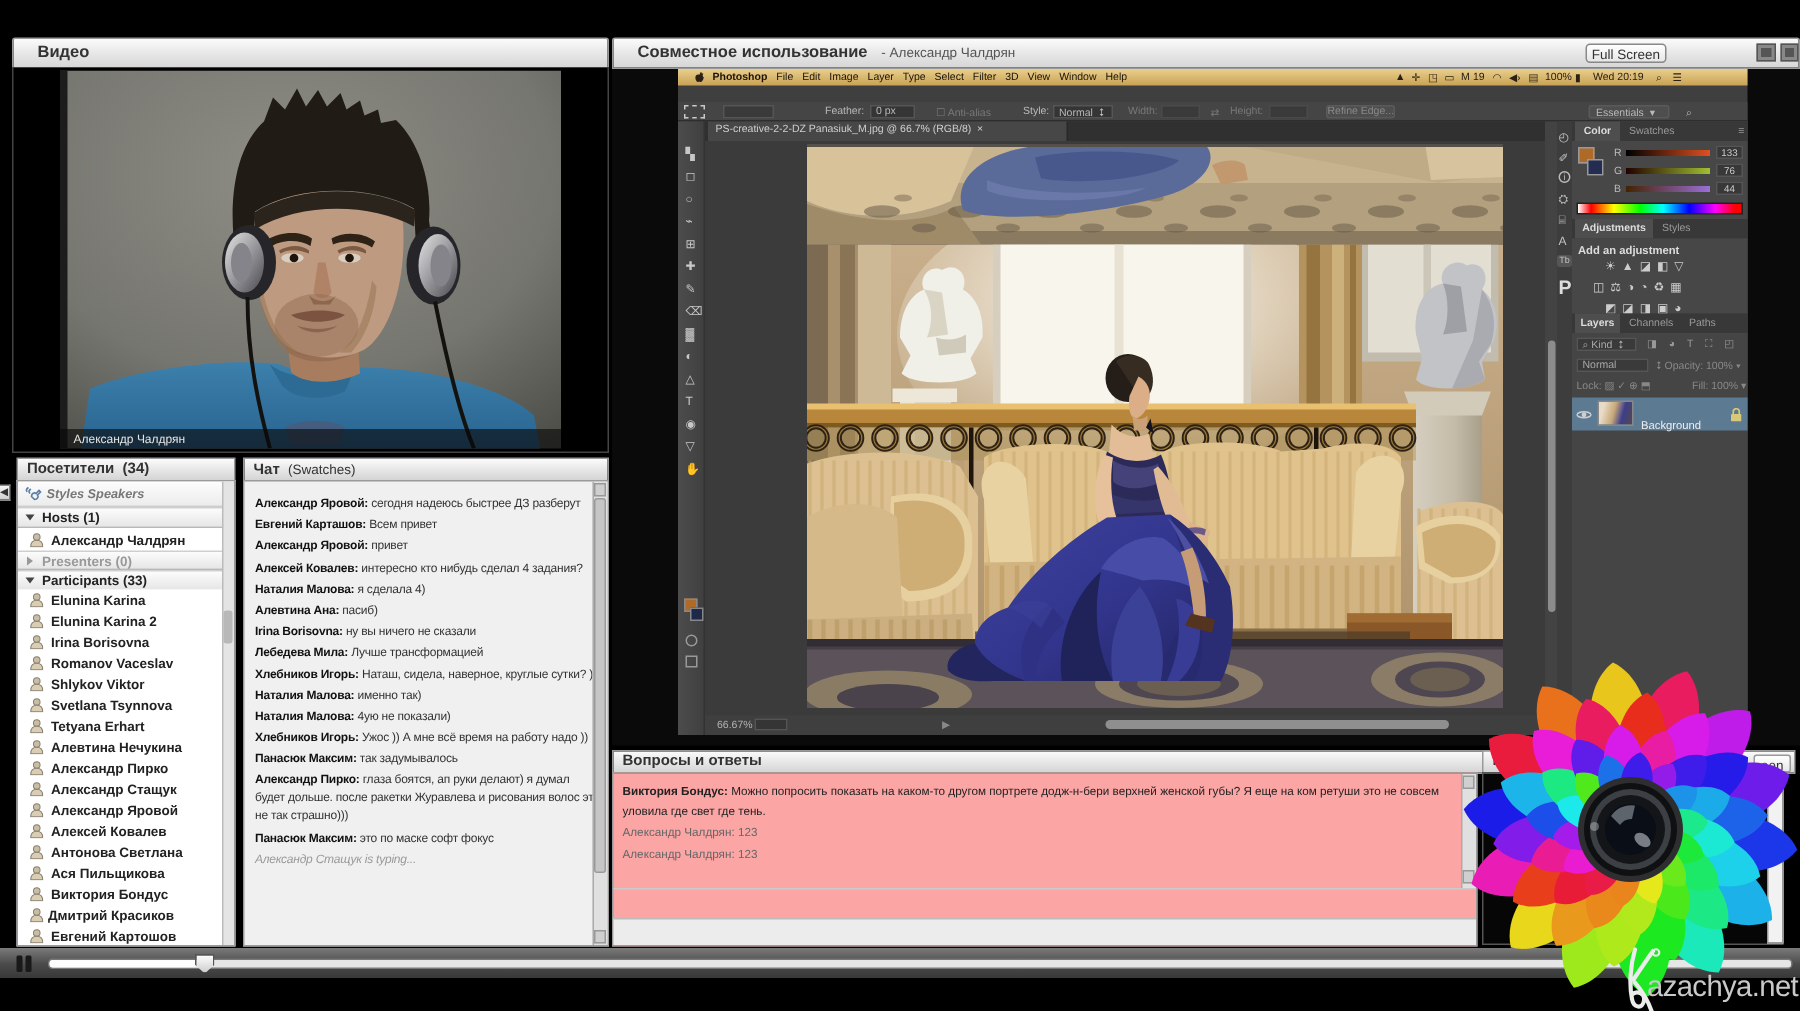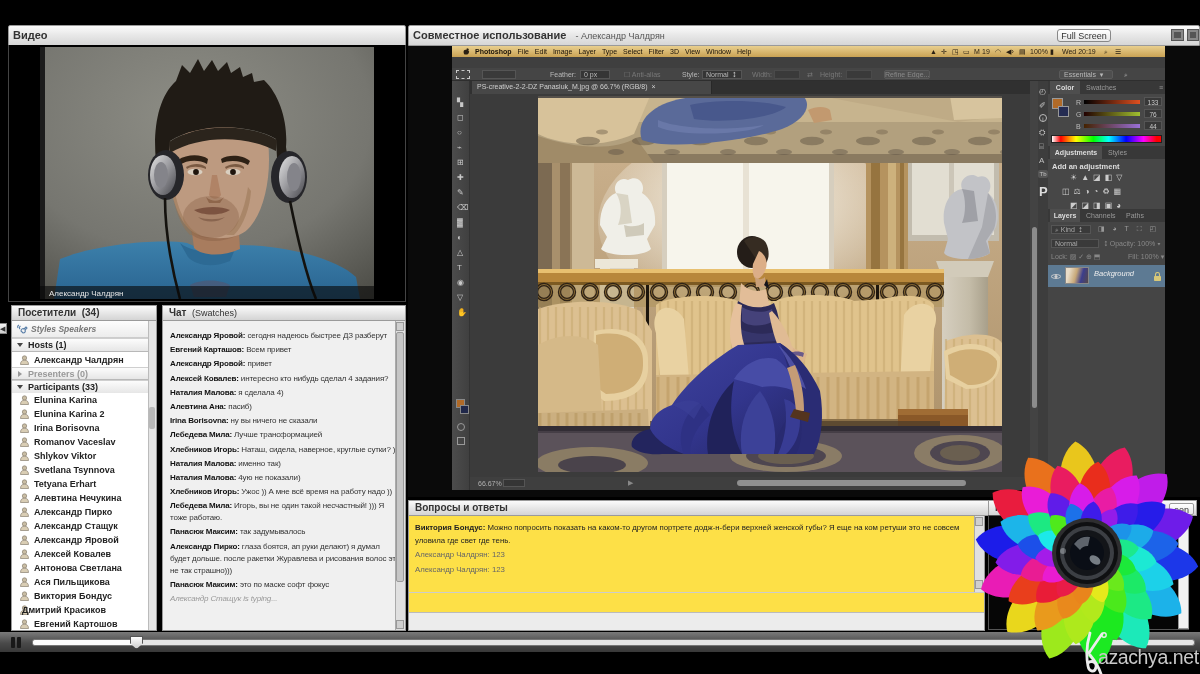--- a/index.html
+++ b/index.html
@@ -1,19 +1,19 @@
 <!DOCTYPE html>
 <html><head><meta charset="utf-8"><style>
 *{margin:0;padding:0;box-sizing:border-box}
 html,body{width:1200px;height:674px;background:#000;overflow:hidden;
  font-family:"Liberation Sans",sans-serif}
 .abs{position:absolute}
 .hdr{position:absolute;background:linear-gradient(#fbfbfb,#e9e9e9 45%,#d6d6d6);
  border:1px solid #9a9a9a;border-radius:2px 2px 0 0;color:#333;font-weight:bold;
- font-size:11px;line-height:19px;padding-left:4px;white-space:nowrap}
+ font-size:11px;line-height:19px;padding-left:16px;white-space:nowrap}
 .hdr2{position:absolute;background:linear-gradient(#fbfbfb,#e9e9e9 45%,#d4d4d4);
  border:1px solid #9a9a9a;color:#333;font-weight:bold;
  font-size:10px;line-height:14px;padding-left:6px;white-space:nowrap}
 .sect{position:absolute;left:0;right:0;background:linear-gradient(#fcfcfc,#e6e6e6);
  border-top:1px solid #cfcfcf;border-bottom:1px solid #b8b8b8;font-size:9px;
  font-weight:bold;color:#222;line-height:13px;white-space:nowrap}
 .prow{position:absolute;left:0;right:0;font-size:9px;font-weight:bold;color:#222;
  line-height:14px;white-space:nowrap;background:#fff}
 .chatmsg{font-size:8px;color:#333;line-height:12px;margin-bottom:2.2px;letter-spacing:-0.15px;
  word-wrap:break-word}
@@ -224,21 +224,21 @@
             <circle cx="4.5" cy="3" r="2.2" fill="#c9bda4" stroke="#8a8070" stroke-width="0.7"></circle>
             <path d="M0.5,9.5 C0.5,6.5 2,5.2 4.5,5.2 C7,5.2 8.5,6.5 8.5,9.5 Z" fill="#d9cdb4" stroke="#8a8070" stroke-width="0.7"></path>
           </svg></span>
         <span style="position:absolute;left:22px">Виктория Бондус</span>
       </div>
 <div class="prow" style="top:210px;height:14px">
         <span style="position:absolute;left:8px;top:2px"><svg width="9" height="10" viewBox="0 0 9 10">
             <circle cx="4.5" cy="3" r="2.2" fill="#c9bda4" stroke="#8a8070" stroke-width="0.7"></circle>
             <path d="M0.5,9.5 C0.5,6.5 2,5.2 4.5,5.2 C7,5.2 8.5,6.5 8.5,9.5 Z" fill="#d9cdb4" stroke="#8a8070" stroke-width="0.7"></path>
           </svg></span>
-        <span style="position:absolute;left:10px">Дмитрий Красиков</span>
+        <span style="position:absolute;left:20px">Дмитрий Красиков</span>
       </div>
 <div class="prow" style="top:224px;height:14px">
         <span style="position:absolute;left:8px;top:2px"><svg width="9" height="10" viewBox="0 0 9 10">
             <circle cx="4.5" cy="3" r="2.2" fill="#c9bda4" stroke="#8a8070" stroke-width="0.7"></circle>
             <path d="M0.5,9.5 C0.5,6.5 2,5.2 4.5,5.2 C7,5.2 8.5,6.5 8.5,9.5 Z" fill="#d9cdb4" stroke="#8a8070" stroke-width="0.7"></path>
           </svg></span>
         <span style="position:absolute;left:22px">Евгений Картошов</span>
       </div>
     </div>
  <div class="abs" style="right:0;top:0;width:8px;height:311px;background:#e4e4e4;border-left:1px solid #bbb"></div>
@@ -253,21 +253,20 @@
 <div class="chatmsg"><b>Александр Яровой:</b> привет</div>
 <div class="chatmsg"><b>Алексей Ковалев:</b> интересно кто нибудь сделал 4 задания?</div>
 <div class="chatmsg"><b>Наталия Малова:</b> я сделала 4)</div>
 <div class="chatmsg"><b>Алевтина Ана:</b> пасиб)</div>
 <div class="chatmsg"><b>Irina Borisovna:</b> ну вы ничего не сказали</div>
 <div class="chatmsg"><b>Лебедева Мила:</b> Лучше трансформацией</div>
 <div class="chatmsg"><b>Хлебников Игорь:</b> Наташ, сидела, наверное, круглые сутки? )</div>
 <div class="chatmsg"><b>Наталия Малова:</b> именно так)</div>
 <div class="chatmsg"><b>Наталия Малова:</b> 4ую не показали)</div>
 <div class="chatmsg"><b>Хлебников Игорь:</b> Ужос )) А мне всё время на работу надо ))</div>
-<div class="chatmsg"><b>Лебедева Мила:</b> Игорь, вы не один такой несчастный! ))) Я тоже работаю.</div>
 <div class="chatmsg"><b>Панасюк Максим:</b> так задумывалось</div>
 <div class="chatmsg"><b>Александр Пирко:</b> глаза боятся, ап руки делают) я думал будет дольше. после ракетки Журавлева и рисования волос это не так страшно)))</div>
 <div class="chatmsg"><b>Панасюк Максим:</b> это по маске софт фокус</div>
  <div class="chatmsg" style="font-style:italic;color:#999">Александр Стащук is typing...</div>
     </div>
  <div class="abs" style="right:0;top:0;width:10px;height:311px;background:#e0e0e0;border-left:1px solid #aaa"></div>
  <div class="abs" style="right:1px;top:1px;width:8px;height:9px;background:#cfcfcf;border:1px solid #999"></div>
  <div class="abs" style="right:1px;bottom:1px;width:8px;height:9px;background:#cfcfcf;border:1px solid #999"></div>
  <div class="abs" style="right:1px;top:11px;width:8px;height:250px;background:#c6c6c6;border:1px solid #9a9a9a;border-radius:2px"></div>
 </div>
@@ -436,21 +435,21 @@
     <div style="position:absolute;left:3px;top:17px;width:48px;height:9px;background:#3a3a3a;border:1px solid #555;padding-left:3px">Normal</div>
     <div style="position:absolute;left:56px;top:18px;color:#888">⭥ Opacity: 100% ▾</div>
     <div style="position:absolute;left:3px;top:31px;color:#888">Lock: ▨ ✓ ⊕ ⬒</div>
     <div style="position:absolute;left:80px;top:31px;color:#888">Fill: 100% ▾</div>
     <div style="position:absolute;left:0px;top:43px;width:117px;height:22px;background:#5d7a93">
       <svg width="10" height="7" viewBox="0 0 10 7" style="position:absolute;left:3px;top:8px">
             <path d="M0,3.5 C2,0.8 8,0.8 10,3.5 C8,6.2 2,6.2 0,3.5 Z" fill="none" stroke="#cfcfcf" stroke-width="0.9"></path>
             <circle cx="5" cy="3.5" r="1.6" fill="#cfcfcf"></circle>
           </svg>
       <span style="position:absolute;left:17px;top:2px;width:24px;height:17px;background:linear-gradient(105deg,#e8dcc8 15%,#c8a878 45%,#3c3e8c 70%,#55484a);border:1px solid #888"></span>
-      <span style="position:absolute;left:46px;top:4px;color:#eee;font-size:7.5px;font-style:italic">Background</span>
+      <span style="position:absolute;left:46px;top:14px;color:#eee;font-size:7.5px;">Background</span>
       <svg width="7" height="9" viewBox="0 0 7 9" style="position:absolute;right:4px;top:7px">
             <rect y="4" width="7" height="5" rx="0.8" fill="#d8c878"></rect>
             <path d="M1.5,4 V2.5 A2,2 0 0 1 5.5,2.5 V4" stroke="#d8c878" stroke-width="1.1" fill="none"></path>
           </svg>
     </div>
   </div>
  </div>
 </div>
 
 <svg class="abs" style="left:538px;top:96px" width="464" height="67" viewBox="0 0 464 67">
@@ -745,21 +744,21 @@
 <path d="M196,216 C206,200 224,192 238,196 C250,204 258,218 262,232 C252,224 236,222 224,224 C212,220 202,218 196,216 Z" fill="#474ca6"></path>
 <path d="M240,182 C252,192 262,208 268,226 L258,220 C252,202 246,190 240,182 Z" fill="#6a6ec8" opacity="0.55"></path>
 <path d="M134,242 C146,236 158,236 164,242 L156,256 C148,248 140,244 134,242 Z" fill="#3c4198" opacity="0.6"></path>
 <path d="M246,236 C256,238 262,246 262,258 C262,272 256,284 248,291 L240,291 C248,274 250,254 246,236 Z" fill="#383c94"></path>
 
 <path d="M257,202 C263,216 266,232 266,248 L258,248 C256,230 253,214 249,205 Z" fill="#c59c76"></path>
 <path d="M256,246 L272,250 L270,259 L252,254 Z" fill="#54341e"></path>
 </svg>
 
 <div class="hdr2" style="left:408px;top:500px;width:687px;height:16px">Вопросы и ответы</div>
-<div class="abs" style="left:408px;top:515px;width:577px;height:116px;background:#fde047;border:1px solid #9a9a9a">
+<div class="abs" style="left:408px;top:515px;width:577px;height:116px;background:#fca5a5;border:1px solid #9a9a9a">
  <div class="abs" style="left:6px;top:6px;width:552px;font-size:7.8px;line-height:12.5px;color:#222">
   <div><b>Виктория Бондус:</b> Можно попросить показать на каком-то другом портрете додж-н-бери верхней женской губы? Я еще на ком ретуши это не совсем уловила где свет где тень.</div>
   <div style="color:#666;margin-top:2px">Александр Чалдрян: 123</div>
   <div style="color:#666;margin-top:2px">Александр Чалдрян: 123</div>
  </div>
  <div class="abs" style="left:0;top:76px;width:575px;border-top:1px solid #ccc"></div>
  <div class="abs" style="left:0;top:96px;width:575px;height:18px;background:#ececec;border-top:1px solid #bbb"></div>
  <div class="abs" style="right:0;top:0;width:10px;height:76px;background:#e0e0e0;border-left:1px solid #aaa"></div>
  <div class="abs" style="right:1px;top:1px;width:8px;height:9px;background:#cfcfcf;border:1px solid #999"></div>
  <div class="abs" style="right:1px;top:64px;width:8px;height:9px;background:#cfcfcf;border:1px solid #999"></div>

